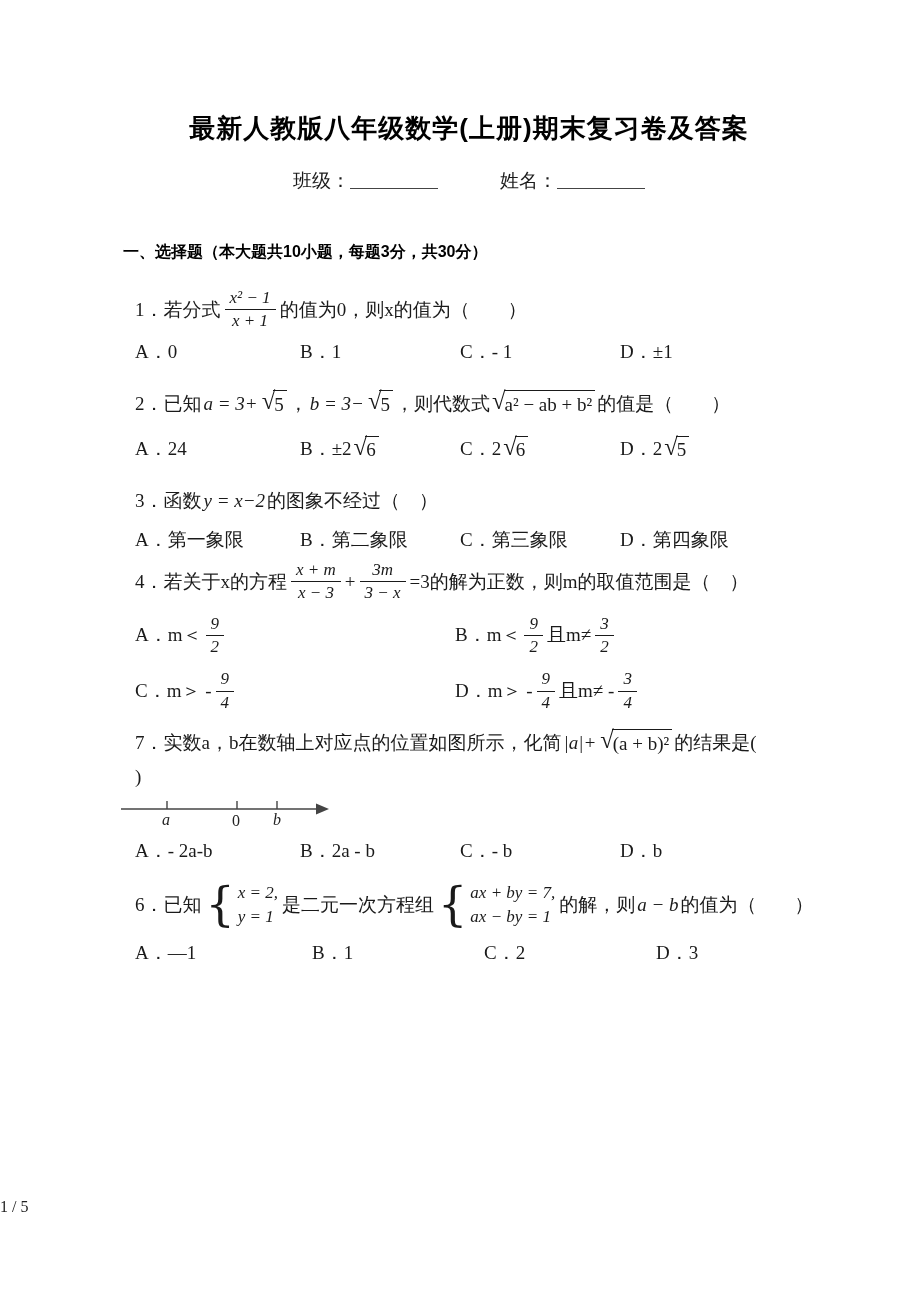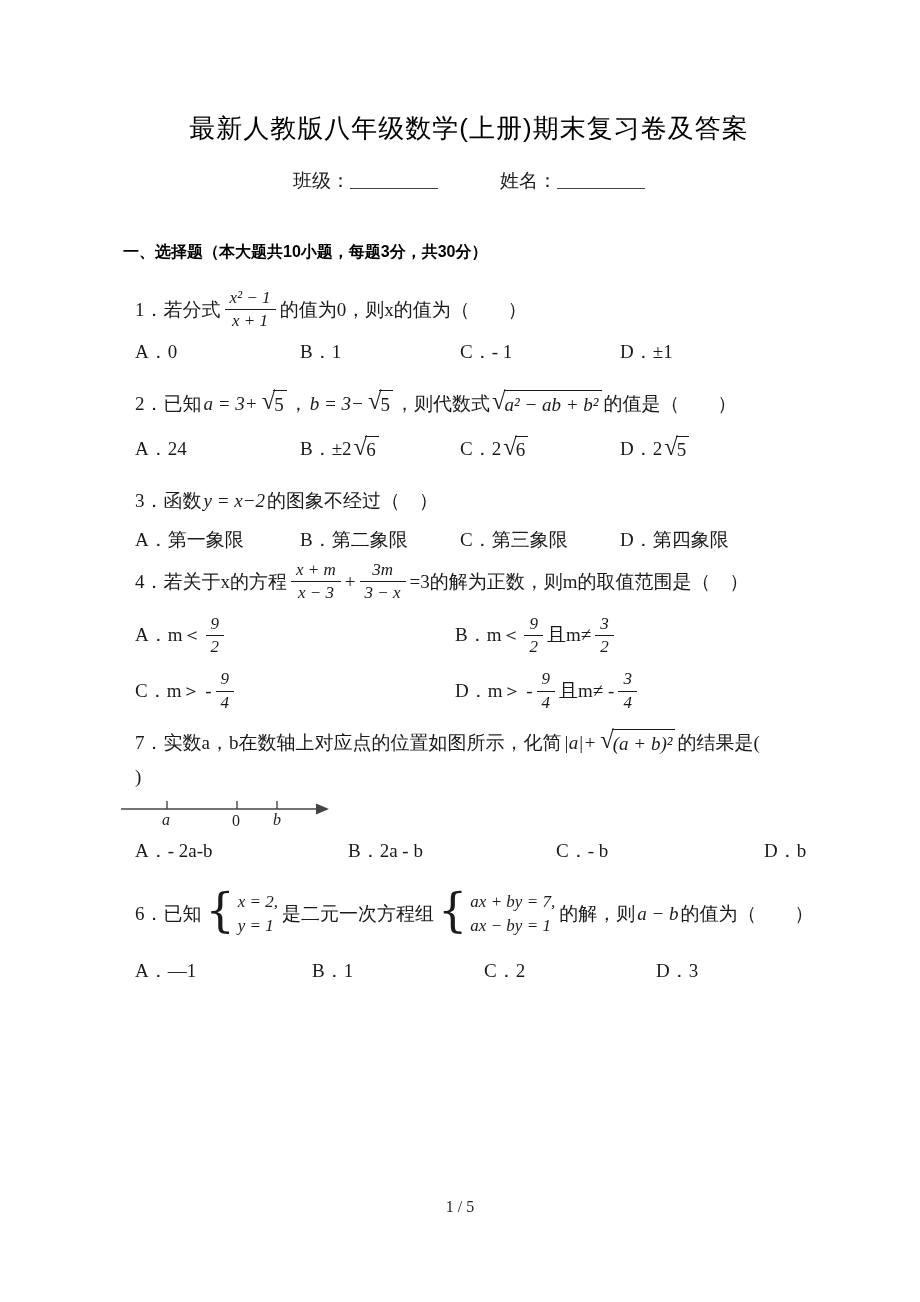--- a/index.html
+++ b/index.html
@@ -5,21 +5,21 @@
   * { margin:0; padding:0; box-sizing:border-box; }
   html,body { background:#ffffff; }
   .page {
     position:relative; width:920px; height:1302px; background:#ffffff;
     color:#1a1a1a; font-family:"Liberation Serif","DejaVu Serif",serif;
     overflow:hidden;
   }
   .content { position:absolute; left:135px; top:0; width:668px; }
 
   .title {
-    margin-top:110px; text-align:center; font-size:26px; font-weight:normal;
+    margin-top:110px; text-align:center; font-size:26px; font-weight:bold;
     color:#000; font-family:"Liberation Sans","DejaVu Sans",sans-serif;
     letter-spacing:1px; line-height:36px; white-space:nowrap;
   }
   .id-row { margin-top:22px; text-align:center; font-size:19px; line-height:26px; }
   .id-row .blank { display:inline-block; width:88px; height:20px; border-bottom:1.5px solid #444; vertical-align:-2px; }
   .id-gap { display:inline-block; width:62px; }
 
   .sec {
     margin-top:44px; margin-left:-12px; font-size:16px; font-weight:bold; color:#000;
     font-family:"Liberation Sans","DejaVu Sans",sans-serif; line-height:28px; white-space:nowrap;
@@ -36,55 +36,55 @@
     display:inline-block; text-align:center; vertical-align:middle; margin:0 4px;
     font-family:"Liberation Serif",serif; font-style:italic; font-size:17px; line-height:1.2;
   }
   .frac .num { display:block; padding:0 5px 1px; border-bottom:1.5px solid #1a1a1a; }
   .frac .den { display:block; padding:1px 5px 0; }
 
   
   .sqrt { display:inline-flex; align-items:flex-start; font-family:"Liberation Serif",serif; margin:0 2px; }
   .sqrt::before { content:"√"; font-size:1.3em; line-height:0.8; transform:translateY(1px); font-style:normal; }
   .sqrt .rad { border-top:1.5px solid #1a1a1a; padding:1px 3px 0 1px; margin-left:-2px; font-style:normal; }
-  .sqrt .rad.it { font-style:italic; }
-
-  
-  .sys { display:inline-flex; align-items:flex-start; margin:13px 4px; }
+  .sqrt .rad.it { }
+
+  
+  .sys { display:inline-flex; align-items:center; margin:4px 4px; }
   .sys::before { content:"{"; font-size:46px; font-weight:400; line-height:0.9; font-family:"DejaVu Serif",serif; }
   .sys .rows { display:flex; flex-direction:column; margin-left:3px; font-family:"Liberation Serif",serif; font-style:italic; font-size:17px; line-height:1.4; }
 
   
   .opts { display:grid; grid-template-columns:165px 160px 160px 1fr; font-size:19px; line-height:24px; align-items:center; }
   .opts2 { display:grid; grid-template-columns:320px 1fr; font-size:19px; align-items:center; }
   .opt { display:inline-flex; align-items:center; white-space:nowrap; }
 
   #q1 { margin-top:22px; } #q1 .opts { margin-top:8px; }
   #q2 { margin-top:26px; } #q2 .opts { margin-top:18px;text-align:center; }
   #q3 { margin-top:26px; } #q3 .opts { margin-top:14px; }
   #q4 { margin-top:8px;  } #q4 .opts2.row1 { margin-top:10px; } #q4 .opts2.row2 { margin-top:12px; }
   #q5 { margin-top:16px; }
   #q5 .close-line { margin-top:8px; font-size:19px; line-height:24px; }
   #q5 .numline-wrap { margin-top:4px; margin-left:-16px; }
-  #q5 .opts { margin-top:2px;gap:48px; }
+  #q5 .opts { margin-top:2px; }
   #q6 { margin-top:14px; } #q6 .opts { margin-top:8px;gap:12px; }
   #q7 { margin-top:12px; }
   #q7 .line1 { font-size:19px; line-height:26px; white-space:nowrap; }
   #q7 .graph-row { margin-top:4px; display:flex; align-items:center; }
   #q7 .graph-row .ask { font-size:19px; white-space:nowrap; }
   #q7 svg { margin-left:75px; }
 
   svg text { font-family:"Liberation Serif",serif; font-size:16px; fill:#222; }
   svg text.it { font-style:italic; }
   .axis { stroke:#444; stroke-width:1.6; }
   .fnline { stroke:#333; stroke-width:1.6; }
   .tick { stroke:#444; stroke-width:1.4; }
   .arrow { fill:#444; }
 
-  .footer { position:absolute; top:1198px; left:0; width:100%; text-align:center; font-size:16px; color:#222; }
+  .footer { position:absolute; top:1198px; left:0; width:100%; text-align:left; font-size:16px; color:#222; }
 </style>
 </head>
 <body>
 
 <div class="page">
   <div class="content">
 
     <h1 class="title">最新人教版八年级数学(上册)期末复习卷及答案</h1>
 
     <div class="id-row">

